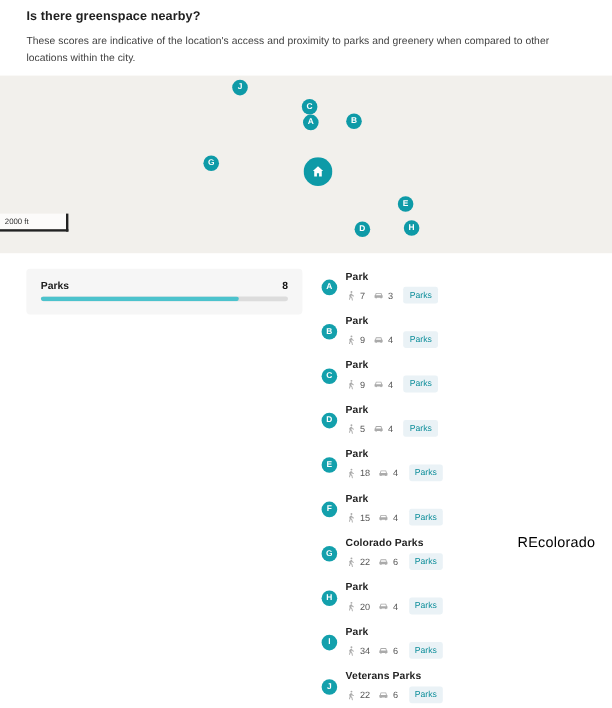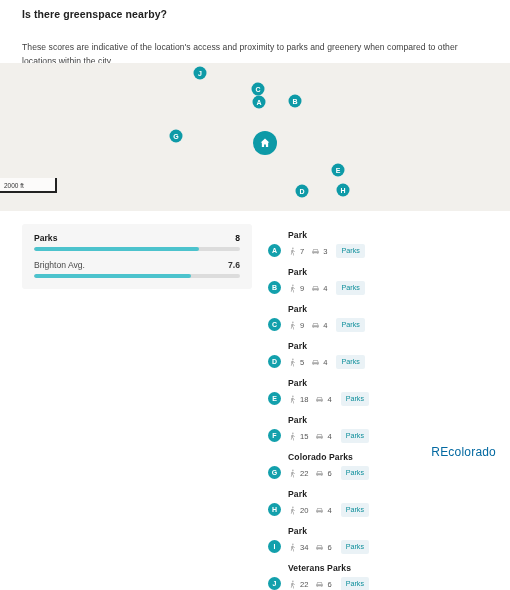--- a/index.html
+++ b/index.html
@@ -11,21 +11,21 @@
   }
   .page { position: relative; width: 510px; height: 469px; background:#fff; }
 
   
   .header { padding: 6px 20px 0 22px; }
   .title {
     font-size: 10.5px; font-weight: bold; color: #212121;
     letter-spacing: .1px; line-height: 16px;
   }
   .subtitle {
-    margin-top: 19px;
+    margin-top: 6px;
     font-size: 8.6px; color: #404040; line-height: 13.5px;
     max-width: 470px; letter-spacing: .05px;
   }
 
   
   .map {
     position: absolute; left: 0; top: 63px;
     width: 510px; height: 148px;
     background: #f2f0ec;
   }
@@ -75,21 +75,21 @@
   .score-value { font-size: 8.6px; color: #111; font-weight: bold; }
   .score-value.muted { font-weight: bold; color:#333; }
   .bar-track {
     margin-top: 4px; height: 4px; border-radius: 2px;
     background: #dcdcdc; position: relative; overflow: hidden;
   }
   .bar-fill { position:absolute; left:0; top:0; bottom:0; border-radius: 2px; }
 
   
   .poi-list { position: absolute; left: 268px; top: 220px; width: 238px; }
-  .poi-row { display: flex; align-items: flex-end; height: 37px; }
+  .poi-row { display: flex; align-items: center; height: 37px; }
   .poi-badge {
     flex: 0 0 auto;
     width: 13px; height: 13px; border-radius: 50%;
     background: #13a0ac; color: #fff;
     font-size: 7px; font-weight: bold;
     line-height: 13px; text-align: center;
     margin-top: 2px;
   }
   .poi-body { margin-left: 7px; }
   .poi-name {
@@ -103,21 +103,21 @@
     font-size: 7.2px; color: #0f8f9b;
     background: #eaf2f6;
     padding: 2px 5px 2.5px 5px;
     border-radius: 2px;
     margin-left: 2px;
     line-height: 9px;
   }
 
   .watermark {
     position: absolute; right: 14px; bottom: 10px;
-    font-size: 12px; color: #0369a1; letter-spacing: .2px;
+    font-size: 12px; color: #000000; letter-spacing: .2px;
   }
 </style>
 </head>
 <body>
 
 <div class="page">
 
   <div class="header">
     <div class="title">Is there greenspace nearby?</div>
     <div class="subtitle">These scores are indicative of the location's access and proximity to parks and greenery when compared to other locations within the city.</div>
@@ -148,29 +148,20 @@
     <div id="score-rows">
         <div class="score-row">
           <div class="score-head">
             <span class="score-label primary">Parks</span>
             <span class="score-value ">8</span>
           </div>
           <div class="bar-track">
             <div class="bar-fill" style="width:80%; background:#4cc3cd;"></div>
           </div>
         </div>
-        <div class="score-row">
-          <div class="score-head">
-            <span class="score-label muted">Brighton Avg.</span>
-            <span class="score-value muted">7.6</span>
-          </div>
-          <div class="bar-track">
-            <div class="bar-fill" style="width:76%; background:#4cc3cd;"></div>
-          </div>
-        </div>
       </div>
   </div>
 
   <div class="poi-list">
     <div id="poi-rows">
         <div class="poi-row">
           <div class="poi-badge">A</div>
           <div class="poi-body">
             <div class="poi-name">Park</div>
             <div class="poi-meta">

